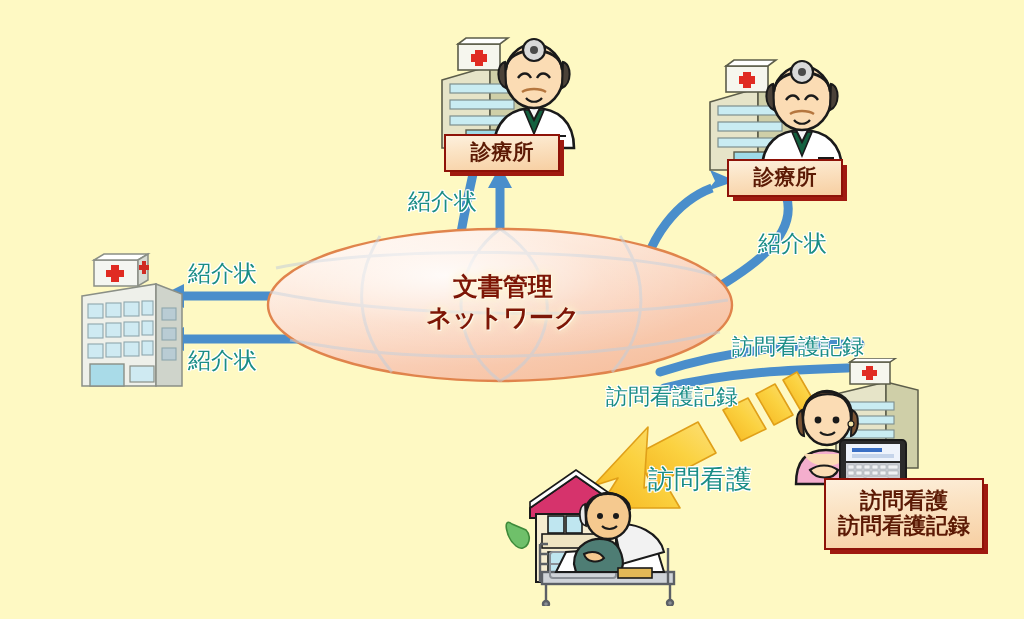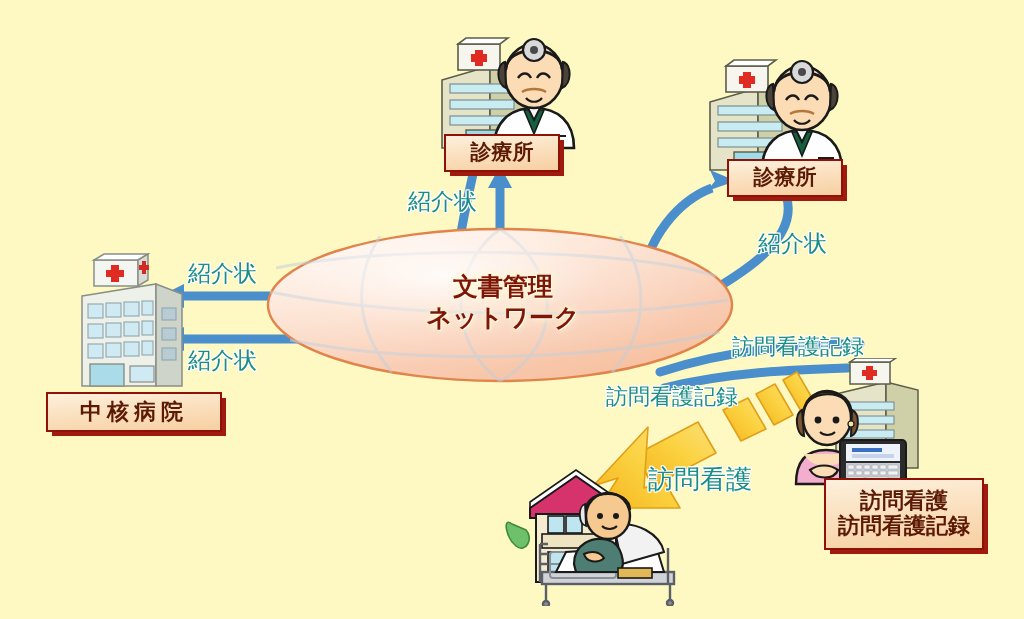--- a/index.html
+++ b/index.html
@@ -215,23 +215,20 @@
       <rect x="56" y="94" width="15" height="14" fill="#cfeaf2"></rect>
         <rect x="74" y="93" width="11" height="14" fill="#cfeaf2"></rect>
       <rect x="94" y="60" width="14" height="12" fill="#b9ccd4"></rect>
         <rect x="94" y="80" width="14" height="12" fill="#b9ccd4"></rect>
       <rect x="94" y="100" width="14" height="12" fill="#b9ccd4"></rect>
     </g>
     <rect x="22" y="116" width="34" height="22" fill="#a9dbe8" stroke="#8a8f86" stroke-width="1.4"></rect>
     <rect x="62" y="118" width="24" height="16" fill="#cfeaf2" stroke="#8a8f86" stroke-width="1.2"></rect>
   </svg>
 
-  <div class="plate" style="left:46px;top:392px;width:176px;height:40px;font-size:22px;letter-spacing:5px;">
-    <span>中核病院</span>
-  </div>
 
   <svg class="abs" style="left:790px;top:358px;" width="146" height="128" viewBox="0 0 146 128">
     <g stroke="#5c5d4a" stroke-width="1.5">
       <polygon points="46,36 96,24 96,110 46,110" fill="#e6e4c8"></polygon>
       <polygon points="96,24 128,32 128,110 96,110" fill="#cfcfa8"></polygon>
       <rect x="60" y="4" width="40" height="22" fill="#f6f6ee"></rect>
       <polygon points="60,4 100,4 106,0 66,0" fill="#ffffff"></polygon>
     </g>
     <g fill="#e02b22">
         <rect x="76" y="8" width="7" height="14"></rect>

